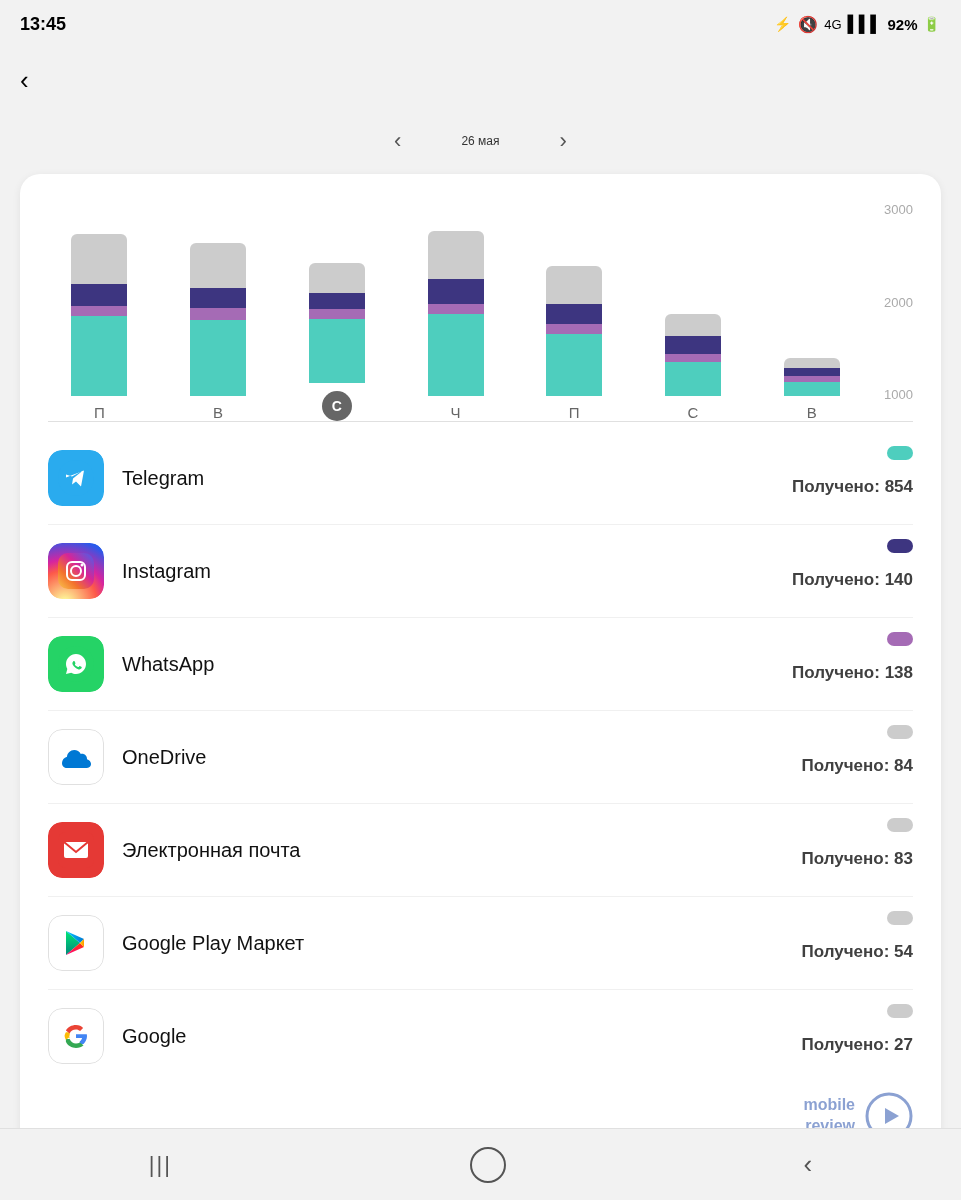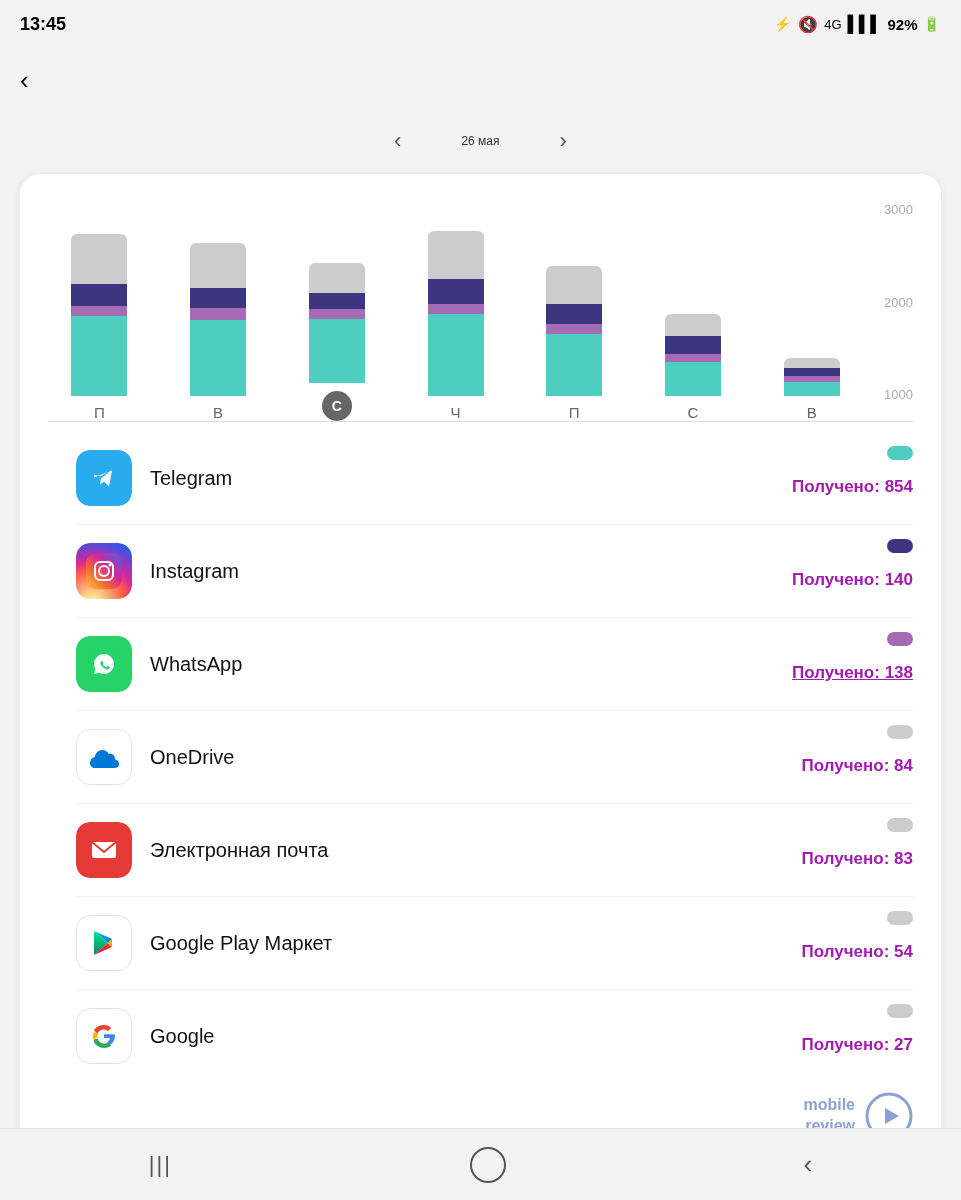--- a/index.html
+++ b/index.html
@@ -163,21 +163,20 @@
     
     .app-list {
       padding: 0;
     }
     .app-item {
       display: flex;
       align-items: center;
       padding: 18px 0;
       border-bottom: 1px solid #f0f0f0;
       position: relative;
-      margin-left: 28px;
     }
     .app-item:last-child {
       border-bottom: none;
     }
     .app-icon-wrap {
       width: 56px;
       height: 56px;
       border-radius: 14px;
       overflow: hidden;
       margin-right: 18px;
@@ -187,21 +186,21 @@
       justify-content: center;
     }
     .app-name {
       font-size: 20px;
       color: #111;
       flex: 1;
     }
     .app-received {
       font-size: 17px;
       font-weight: 600;
-      color: #a21caf;
+      color: #404040;
       text-align: right;
     }
     .color-dot {
       width: 26px;
       height: 14px;
       border-radius: 7px;
       position: absolute;
       right: 0;
       top: 12px;
     }
@@ -453,21 +452,21 @@
         <div class="color-dot" style="background: rgb(165, 107, 181); top: 14px;"></div>
         <div class="app-icon-wrap">
           <div class="whatsapp-icon">
             <svg width="36" height="36" viewBox="0 0 36 36">
               <circle cx="18" cy="18" r="18" fill="#25d366"></circle>
               <path d="M18 8c-5.5 0-10 4.5-10 10 0 1.8.5 3.5 1.3 5L8 28l5.2-1.3c1.4.8 3 1.3 4.8 1.3 5.5 0 10-4.5 10-10S23.5 8 18 8zm5.2 14.2c-.2.6-1.2 1.1-1.7 1.2-.4.1-.9.1-1.4-.1-.3-.1-.7-.2-1.2-.5-2.1-1-3.5-3.1-3.6-3.2-.1-.2-.9-1.2-.9-2.3s.6-1.6.8-1.9c.2-.2.4-.3.6-.3h.4c.2 0 .3 0 .5.4.2.4.6 1.4.7 1.5.1.1.1.3 0 .5s-.2.3-.3.4c-.1.1-.3.3-.2.5.1.2.6 1 1.4 1.6.9.7 1.7.9 2 1 .2.1.4 0 .6-.2l.4-.6c.1-.2.3-.2.5-.1l1.5.7c.2.1.3.2.4.3.1.2 0 .7-.2 1.3z" fill="#fff"></path>
             </svg>
           </div>
         </div>
         <span class="app-name">WhatsApp</span>
-        <span class="app-received" style="padding-top: 18px; text-decoration: underline;">Получено: 138</span>
+        <span class="app-received" style="padding-top: 18px;">Получено: 138</span>
       </div>
       <div class="app-item">
         <div class="color-dot" style="background: rgb(204, 204, 204); top: 14px;"></div>
         <div class="app-icon-wrap">
           <div class="onedrive-icon">
             <svg width="40" height="40" viewBox="0 0 40 40">
               <rect width="40" height="40" rx="10" fill="#fff"></rect>
               <path d="M6 26c0-3 2-5.5 5-6.3.3-3.7 3.4-6.7 7.2-6.7 2.8 0 5.3 1.6 6.6 4 .4-.1.8-.2 1.2-.2 2.8 0 5 2.2 5 5 0 .1 0 .3 0 .4C33.4 22.8 35 24.8 35 27c0 2.8-2.2 4-5 4H11c-2.8 0-5-1.8-5-5z" fill="#0078d4"></path>
             </svg>
           </div>

